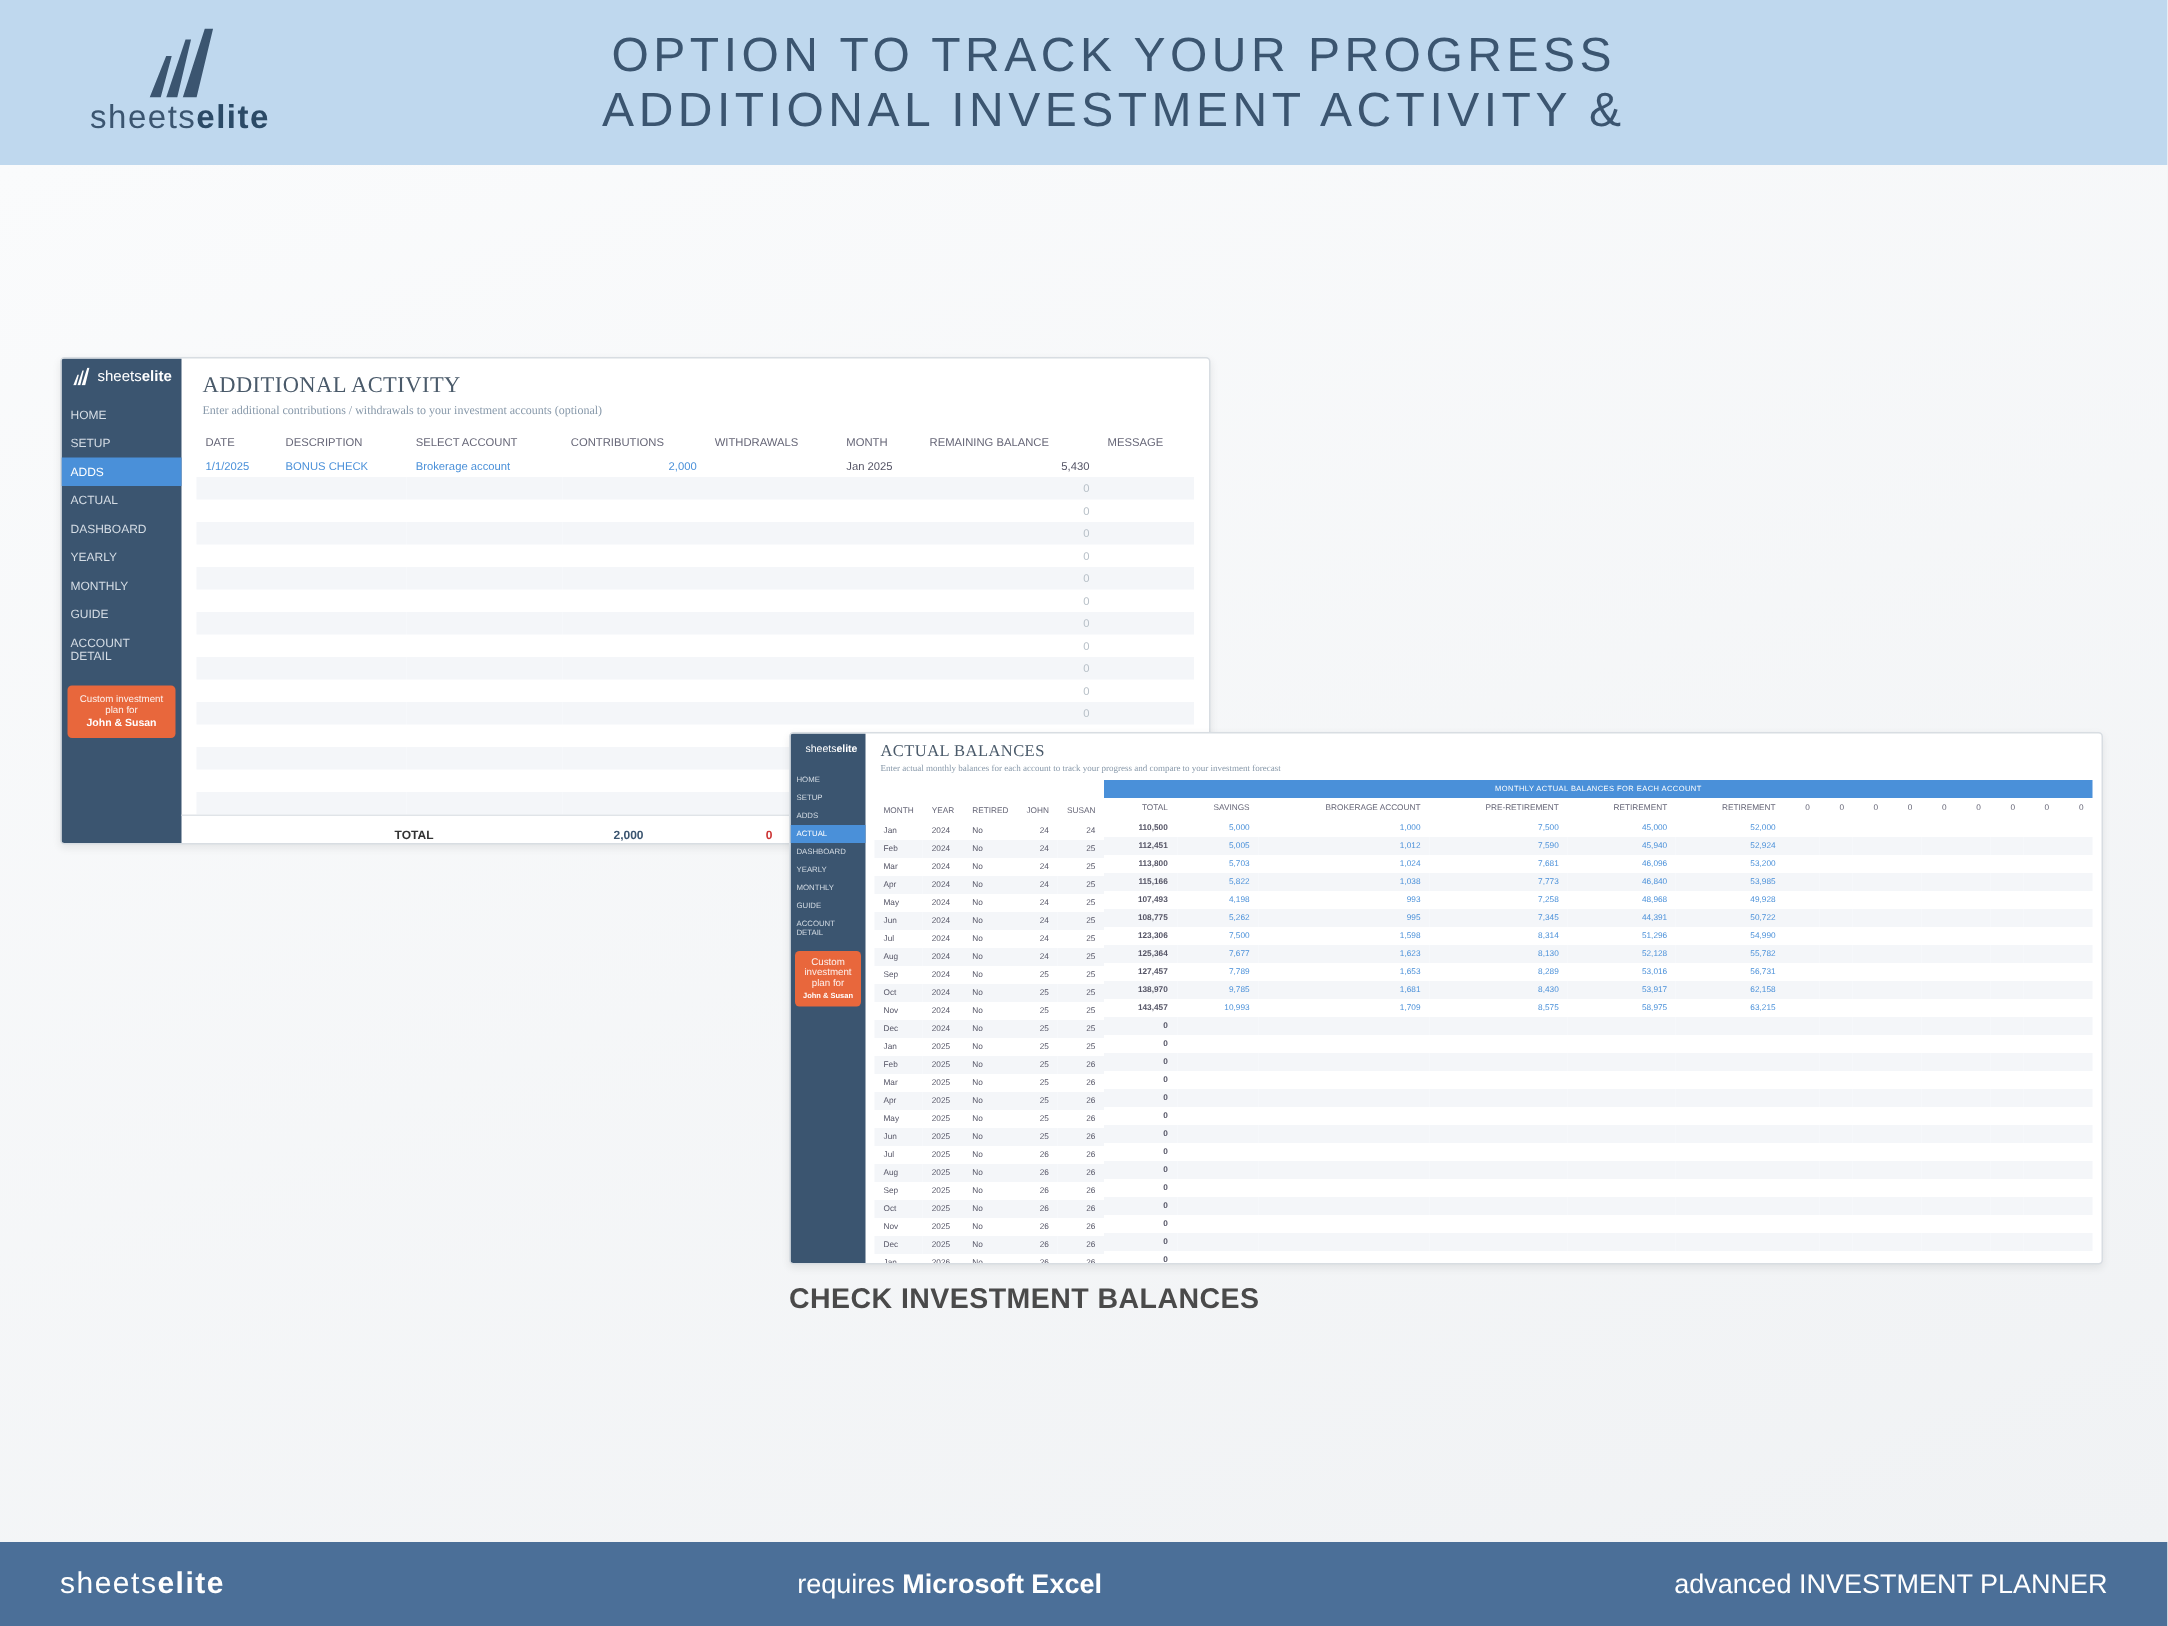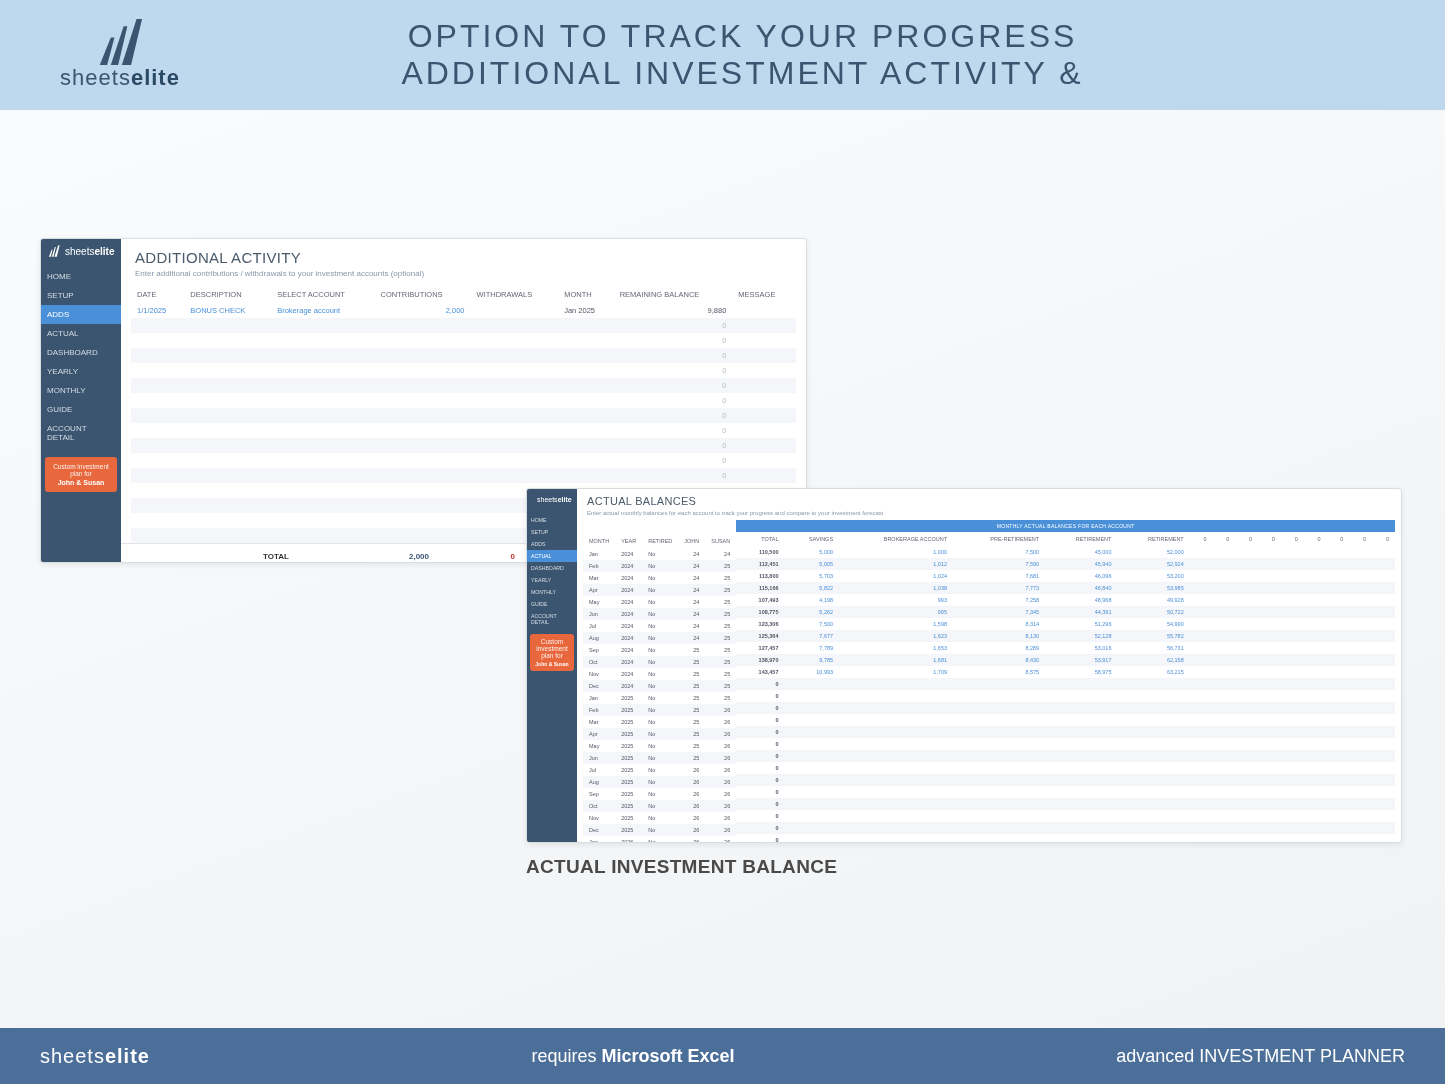--- a/index.html
+++ b/index.html
@@ -24,21 +24,21 @@
   .sb-logo svg { width:14px; height:12px; }
   .shot2 .sb-logo svg { width:10px; height:9px; }
   .sb-item { color: #d5dde5; font-size: 8px; padding: 5px 6px; cursor: pointer; text-transform: uppercase; }
   .shot2 .sb-item { font-size: 5.2px; padding: 3px 4px; }
   .sb-item.active { background: #4a90d9; color: #fff; }
   .sb-badge { margin: 10px 4px; background: #e8673c; border-radius: 3px; padding: 6px 4px; text-align: center; color: #fff; font-size: 7px; }
   .shot2 .sb-badge { font-size: 5px; padding: 4px 2px; margin: 6px 3px; }
   .sb-badge .t1 { font-size: 6.5px; opacity: 0.9; }
   .sb-badge .t2 { font-weight: 700; margin-top: 2px; }
   .app-body { flex: 1; display: flex; flex-direction: column; }
-  .app-hdr { padding: 10px 14px 8px; display: flex; justify-content: space-between; align-items: flex-end; }
+  .app-hdr { padding: 10px 14px 8px; display: flex; justify-content: space-between; align-items: flex-end; font-family: Liberation Serif, serif; }
   .app-title { font-size: 15px; color: #4a5a6a; font-weight: 500; letter-spacing: 0.3px; }
   .shot2 .app-title { font-size: 11px; }
   .app-sub { font-size: 8px; color: #8899aa; margin-top: 3px; }
   .shot2 .app-sub { font-size: 6px; }
   .forecast-box { border: 1px solid #e0e4e8; border-radius: 4px; padding: 6px 10px; display: flex; align-items: center; gap: 8px; }
   .fb-icon { width: 22px; height: 22px; background: #3b5570; border-radius: 3px; display: flex; align-items: center; justify-content: center; color: #fff; font-size: 10px; }
   .fb-txt1 { font-size: 8px; color: #556; font-weight: 600; }
   .fb-val { font-size: 14px; color: #4a90d9; font-weight: 700; }
   .fb-date { font-size: 7px; color: #e8673c; text-align: right; }
   .tbl { width: 100%; font-size: 7.5px; border-collapse: collapse; }
@@ -135,21 +135,21 @@
               </tr>
             </thead>
           <tbody id="app1-body" class="zebra">
               <tr>
                 <td class="blue">1/1/2025</td>
                 <td class="blue">BONUS CHECK</td>
                 <td class="blue">Brokerage account</td>
                 <td class="blue num">2,000</td>
                 <td class="blue num"></td>
                 <td class="">Jan 2025</td>
-                <td class="num">9,880</td>
+                <td class="num">5,430</td>
                 <td class=""></td>
               </tr>
               <tr>
                 <td>&nbsp;</td>
                 <td>&nbsp;</td>
                 <td>&nbsp;</td>
                 <td>&nbsp;</td>
                 <td>&nbsp;</td>
                 <td>&nbsp;</td>
                 <td class="zero">0</td>
@@ -980,21 +980,21 @@
                   </tr>
                 </tbody>
             </table>
           </div>
         </div>
       </div>
     </div>
   </div>
 
   <div class="bottom-block">
-    <div class="section-hd">ACTUAL INVESTMENT BALANCE</div>
+    <div class="section-hd">CHECK INVESTMENT BALANCES</div>
   </div>
 
 </div>
 
 <div class="footer">
   <div class="footer-logo"><span>sheets</span><b>elite</b></div>
   <div class="mid"><span>requires </span><b>Microsoft Excel</b></div>
   <div class="right"><span>advanced </span><b>INVESTMENT PLANNER</b></div>
 </div>
 

